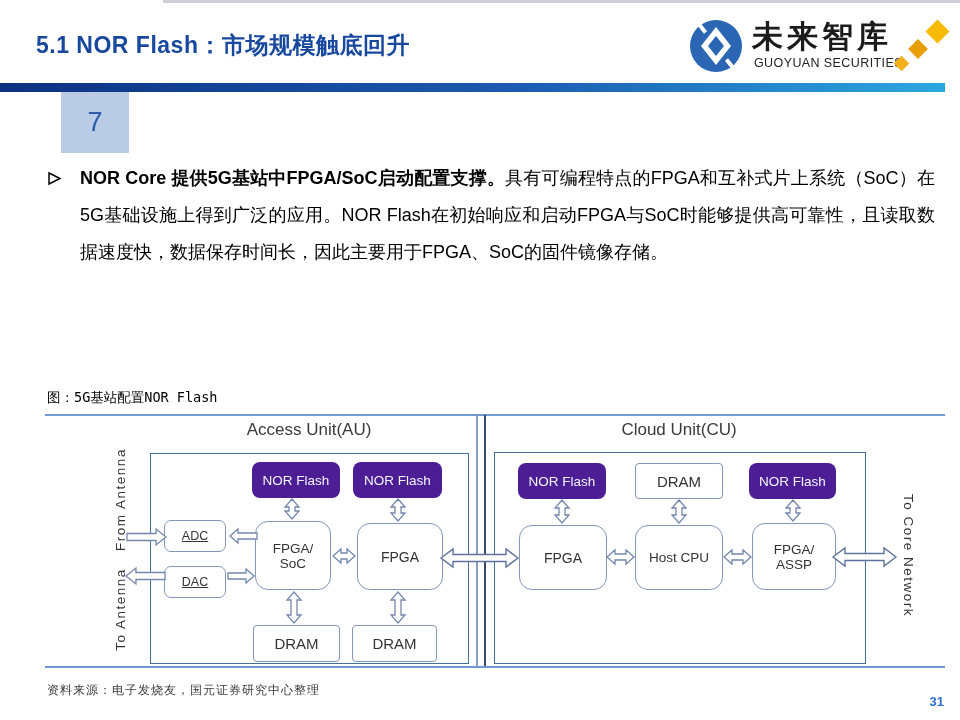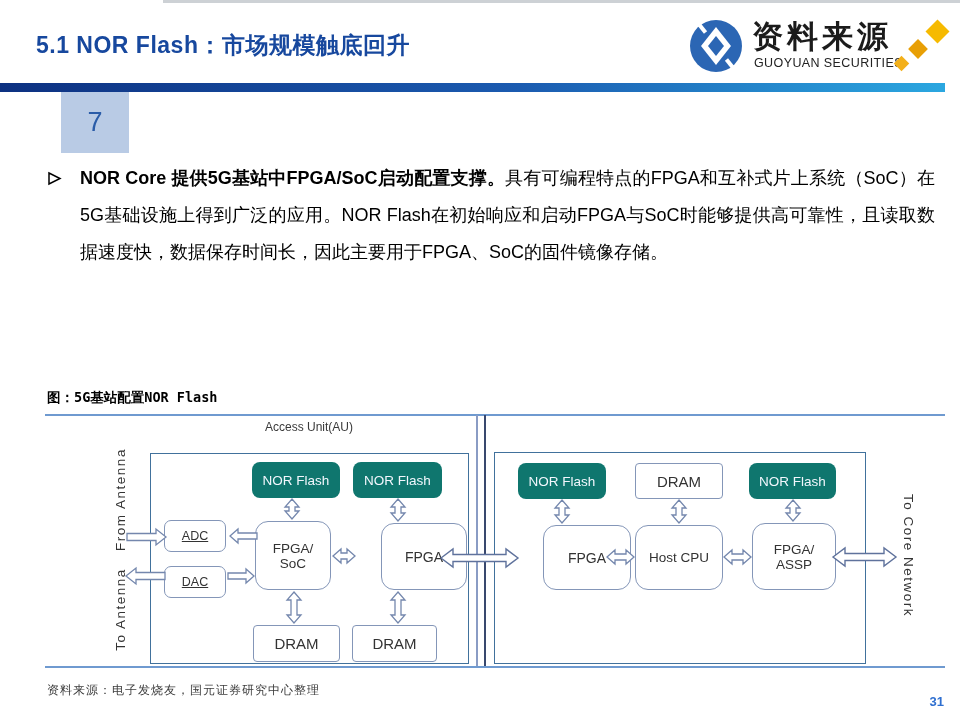--- a/index.html
+++ b/index.html
@@ -28,37 +28,37 @@
            font-size:27px;color:#2a5ca8;}
   .section-title{left:142px;top:103px;font-size:24px;font-weight:bold;color:#15489c;letter-spacing:.5px;}
 
   
   .bullets{left:47px;top:160px;width:888px;}
   .bullet{position:relative;padding-left:33px;}
   .bullet p{margin:0;font-size:18px;line-height:37px;color:#000;text-align:justify;}
   .marker{position:absolute;left:0;top:11px;}
 
   
-  .fig-caption{left:47px;top:389px;font-size:13.5px;font-weight:bold;color:#000;
+  .fig-caption{left:47px;top:389px;font-size:13.5px;font-weight:normal;color:#000;
                font-family:"DejaVu Sans Mono","Liberation Mono",monospace;}
   .rule{background:#6f9ad0;height:2px;left:45px;width:900px;}
   .rule-top{top:414px;} .rule-bot{top:666px;}
   .div1{left:476px;top:415px;width:2px;height:251px;background:#8a9cc4;}
   .div2{left:484px;top:415px;width:2px;height:251px;background:#39486e;}
-  .unit-title{top:420px;font-size:12px;color:#3a3a3a;text-align:center;}
+  .unit-title{top:420px;font-size:17px;color:#3a3a3a;text-align:center;}
   .au-title{left:150px;width:318px;} .cu-title{left:494px;width:370px;}
   .unit-box{border:1.5px solid #41719c;background:transparent;}
   .au-box{left:150px;top:453px;width:317px;height:209px;}
   .cu-box{left:494px;top:452px;width:370px;height:210px;}
 
   .node{display:flex;align-items:center;justify-content:center;text-align:center;
         background:#fff;border:1.4px solid #8496b8;color:#333;white-space:pre-line;box-sizing:border-box;}
-  .nor{background:#0f766e;border:none;color:#f2f7fd;font-size:13.5px;border-radius:8px;}
+  .nor{background:#4c1d95;border:none;color:#f2f7fd;font-size:13.5px;border-radius:8px;}
   .r-sm{border-radius:4px;} .r-lg{border-radius:13px;}
-  .f12{font-size:12.5px;text-decoration:underline;} .f13{font-size:13.5px;} .f14{font-size:14px;margin-left:24px;} .f15{font-size:15px;}
+  .f12{font-size:12.5px;text-decoration:underline;} .f13{font-size:13.5px;} .f14{font-size:14px;} .f15{font-size:15px;}
 
   .vlabel{font-size:13.5px;color:#333;letter-spacing:1.5px;text-align:center;white-space:nowrap;}
   .rot-ccw{transform:rotate(-90deg);} .rot-cw{transform:rotate(90deg);}
 
   .arrows{left:0;top:0;pointer-events:none;}
   .a{fill:#fff;stroke:#7487ad;stroke-width:1.3;}
   .a2{fill:#fff;stroke:#5f729c;stroke-width:1.4;}
 
   
   .source{left:47px;top:682px;font-size:12px;color:#3c3c3c;
@@ -81,21 +81,21 @@
       <circle cx="28" cy="28" r="26" fill="#2b66b4"></circle>
       <path d="M28 9 L43 28 L28 47 L13 28 Z" fill="#fff"></path>
       <path d="M28 18 L36 28 L28 38 L20 28 Z" fill="#2b66b4"></path>
       <g transform="rotate(-38 28 28)">
           <rect x="26" y="0" width="4" height="11" fill="#fff"></rect>
         </g>
       <g transform="rotate(142 28 28)">
           <rect x="26" y="0" width="4" height="11" fill="#fff"></rect>
         </g>
     </svg>
-    <div class="logo-cn">资料来源</div>
+    <div class="logo-cn">未来智库</div>
     <div class="logo-en">GUOYUAN SECURITIES</div>
     <div class="diamond d1"></div>
     <div class="diamond d2"></div>
     <div class="diamond d3"></div>
   </div>
 
   <div class="abs band"></div>
   <div class="abs num-box">7</div>
 
   <div class="abs bullets">
@@ -109,20 +109,21 @@
     </div>
   </div>
 
   <div class="abs fig-caption">图：5G基站配置NOR Flash</div>
   <div class="abs rule rule-top"></div>
   <div class="abs rule rule-bot"></div>
   <div class="abs div1"></div>
   <div class="abs div2"></div>
 
   <div class="abs unit-title au-title">Access Unit(AU)</div>
+  <div class="abs unit-title cu-title">Cloud Unit(CU)</div>
 
   <div class="abs unit-box au-box"></div>
   <div class="abs unit-box cu-box"></div>
 
   <div class="abs node nor" style="left:252px;top:462px;width:88px;height:36px;">NOR Flash</div>
   <div class="abs node nor" style="left:353px;top:462px;width:89px;height:36px;">NOR Flash</div>
   <div class="abs node r-sm f12" style="left:164px;top:520px;width:62px;height:32px;border-radius:7px;">ADC</div>
   <div class="abs node r-sm f12" style="left:164px;top:566px;width:62px;height:32px;border-radius:7px;">DAC</div>
   <div class="abs node r-lg f13" style="left:255px;top:521px;width:76px;height:69px;">FPGA/
 SoC</div>

